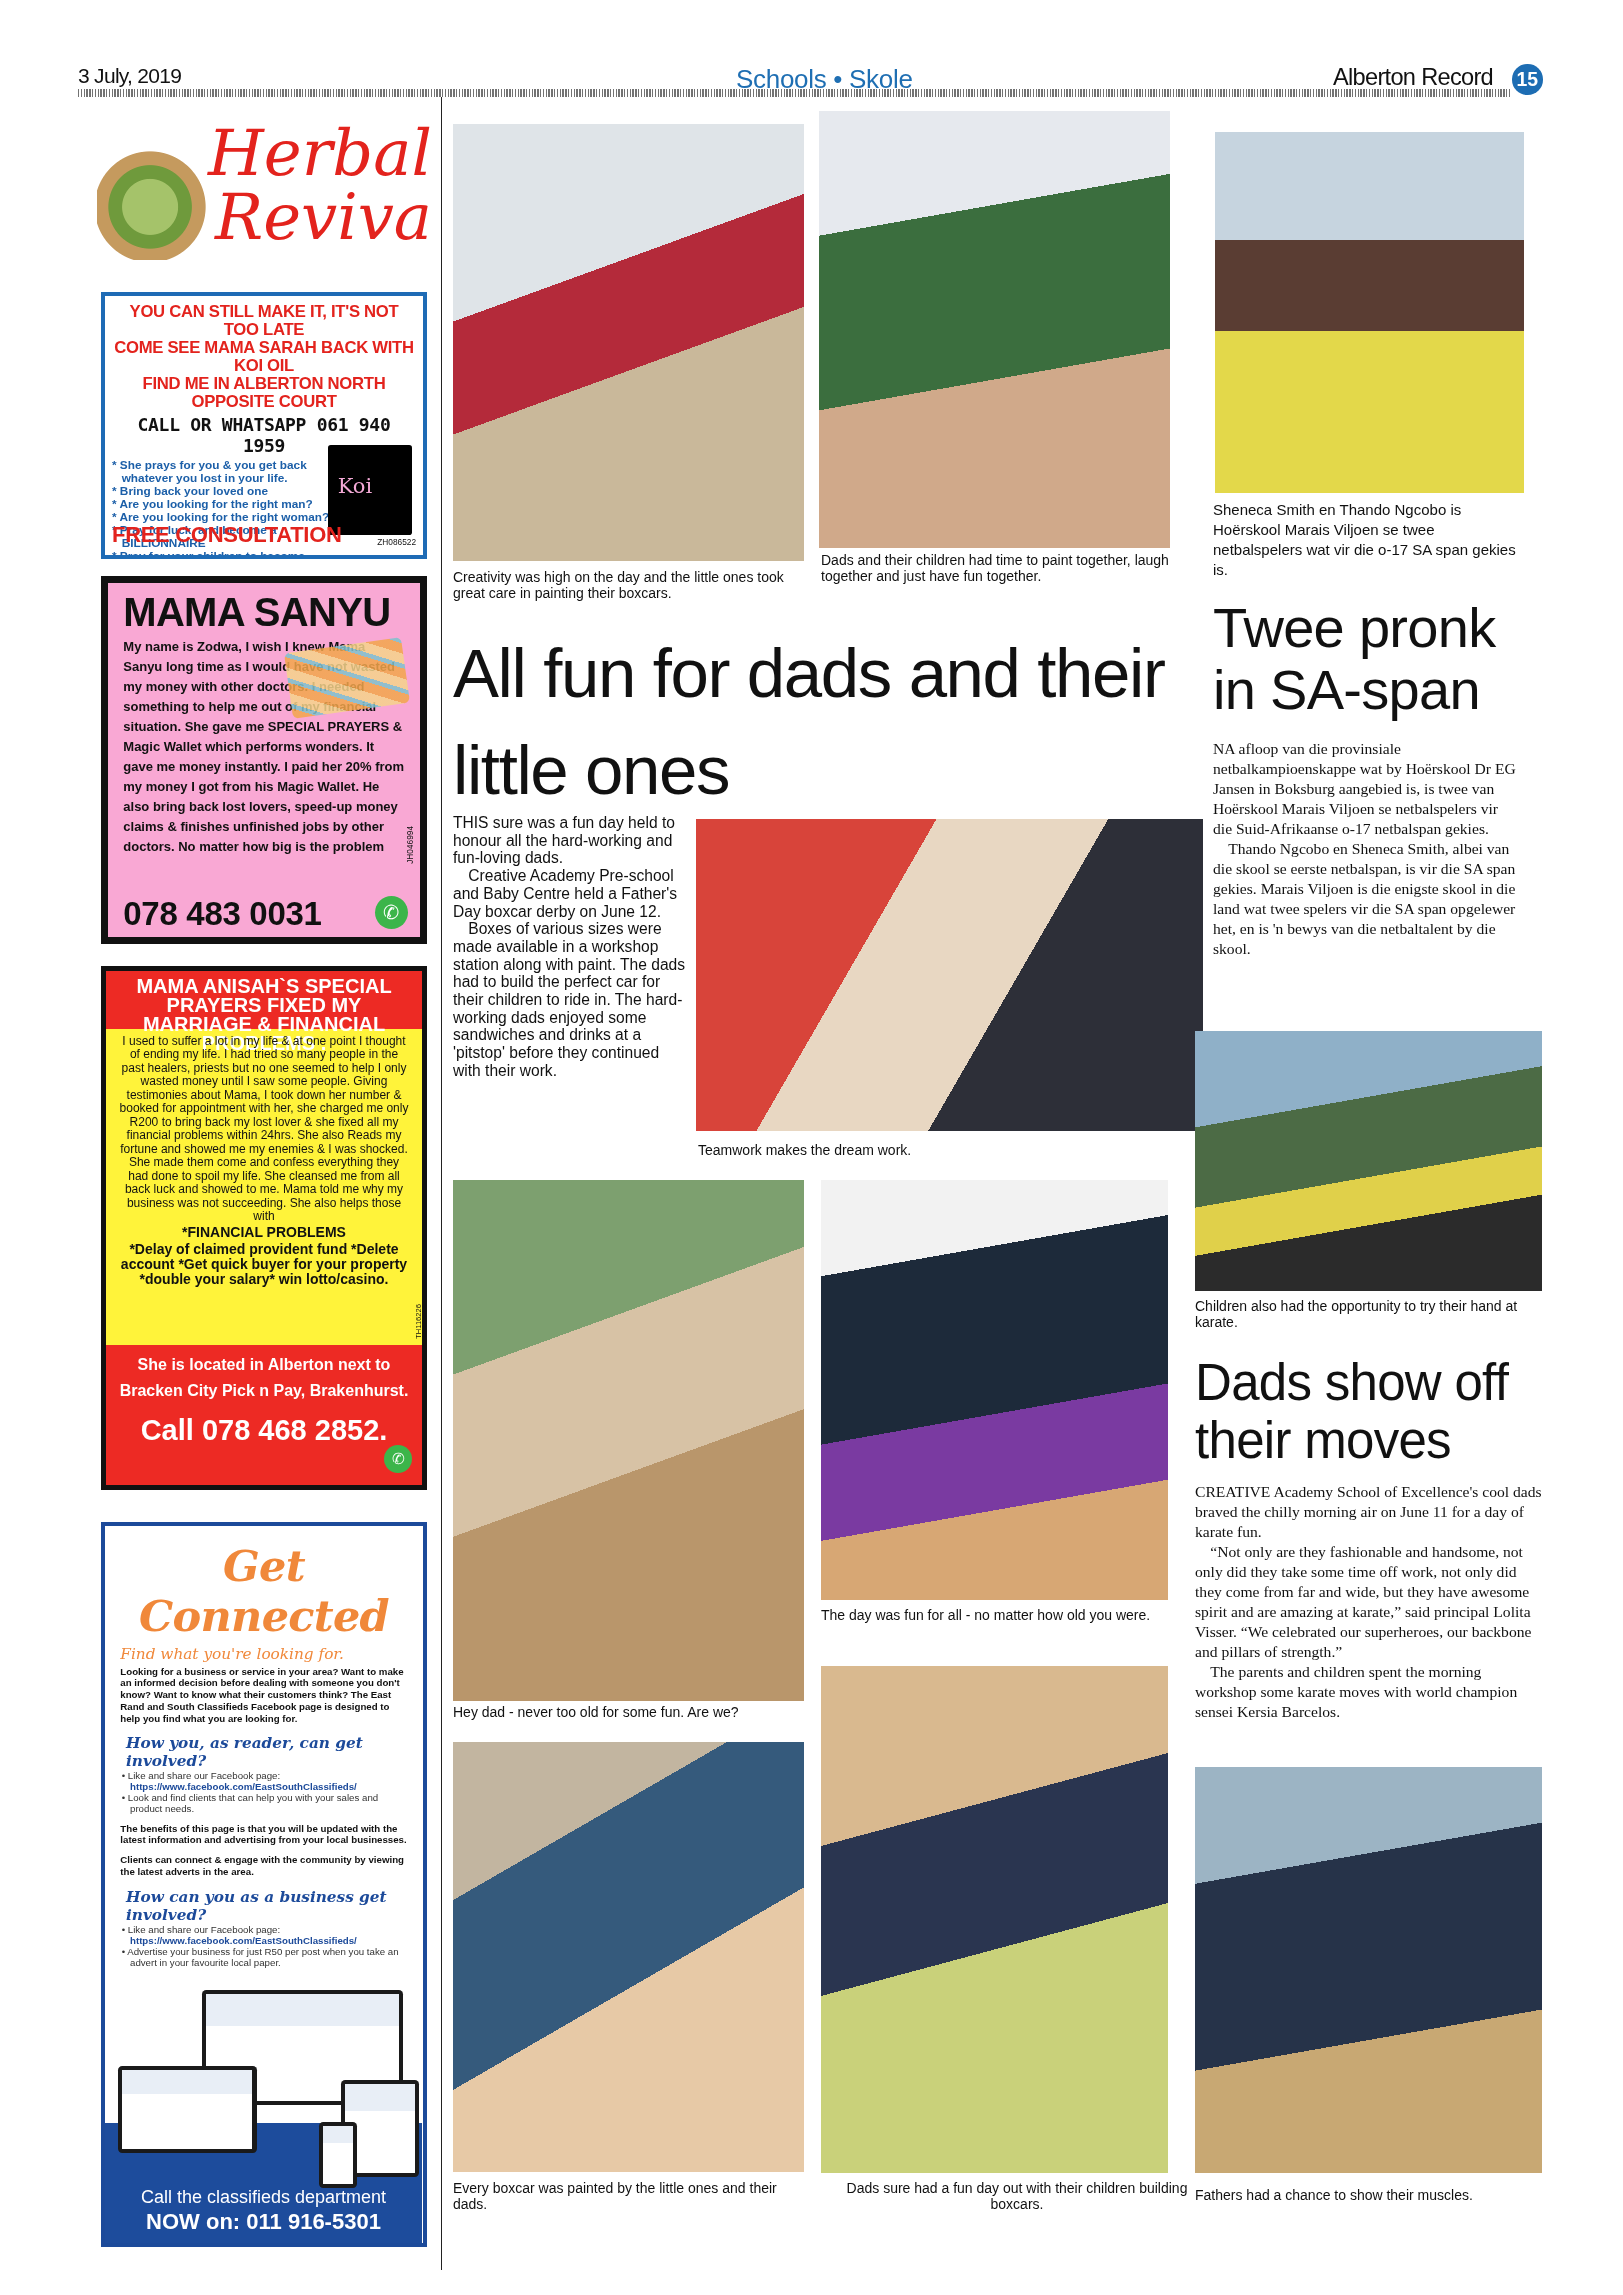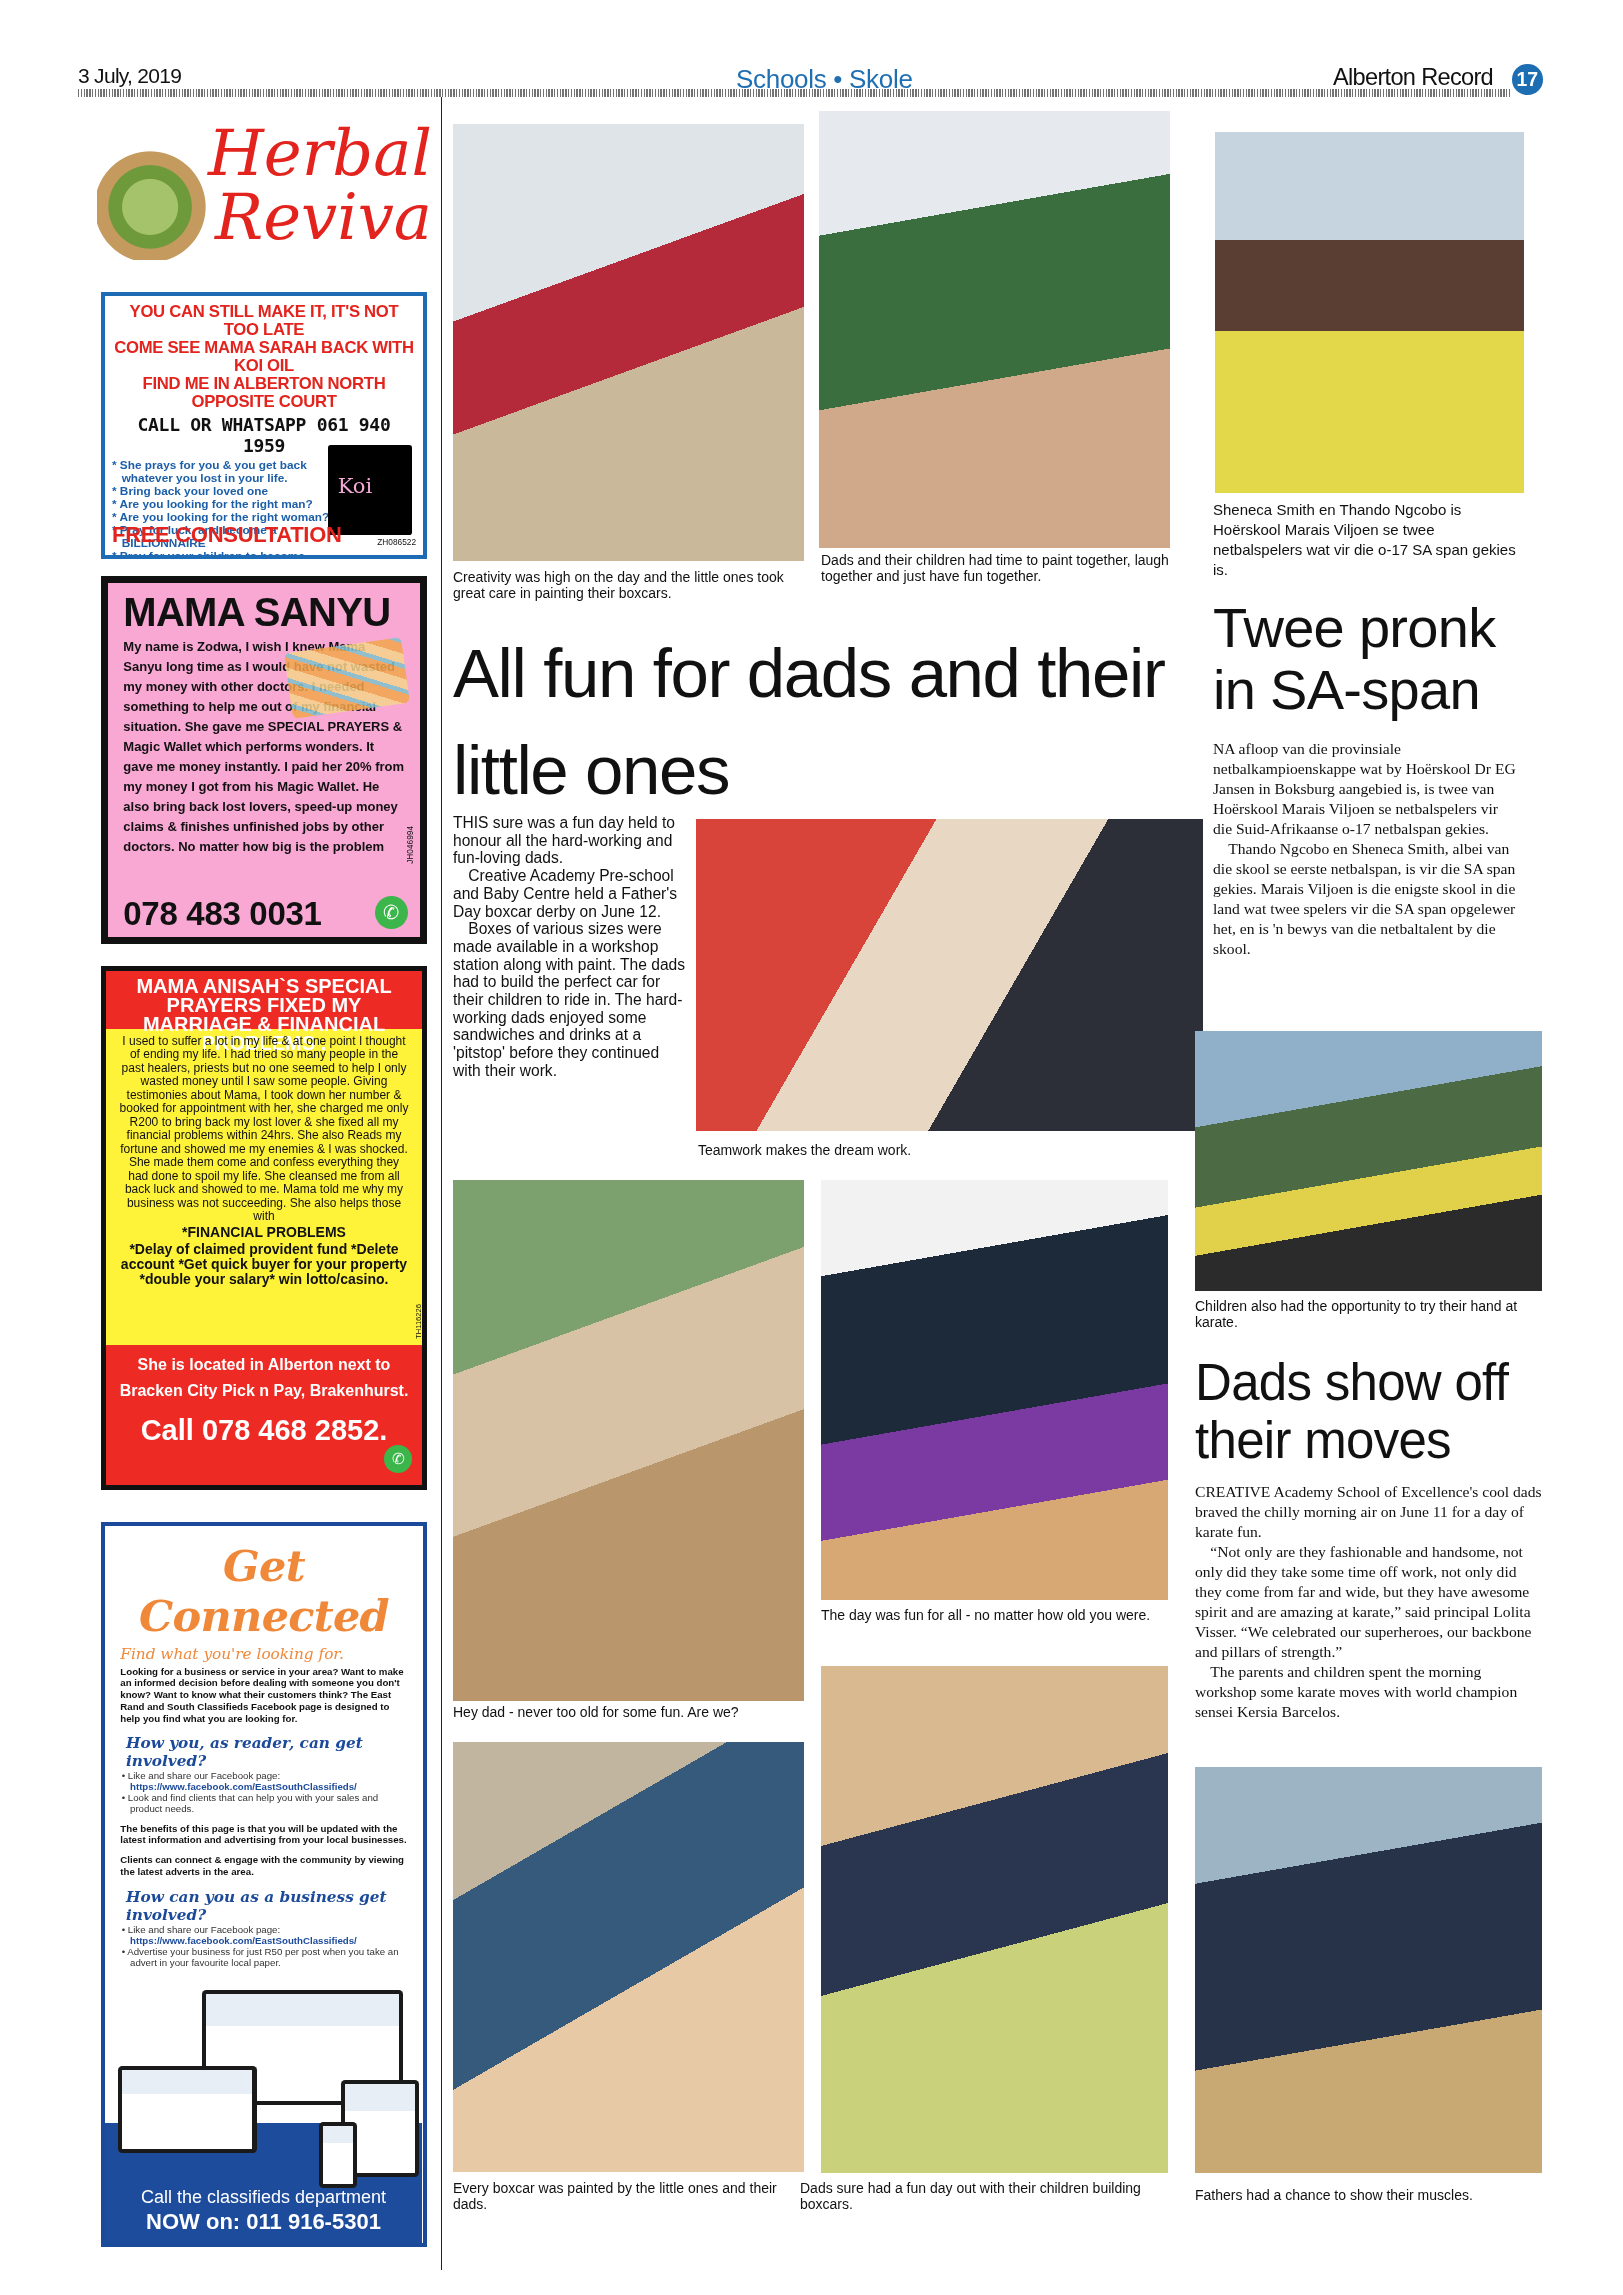--- a/index.html
+++ b/index.html
@@ -79,21 +79,21 @@
 
   .karate-head { left: 1195px; top: 1354px; font-size: 51px; line-height: 58px; letter-spacing: -0.7px; }
   .body-karate { left: 1195px; top: 1482px; width: 347px; font-family: "Liberation Serif", serif; font-size: 15.6px; line-height: 20px; }
 </style>
 </head>
 <body>
 
 <div class="abs hdr-date">3 July, 2019</div>
 <div class="abs hdr-section">Schools • Skole</div>
 <div class="abs hdr-paper">Alberton Record</div>
-<div class="abs hdr-page">17</div>
+<div class="abs hdr-page">15</div>
 <div class="abs hdr-rule"></div>
 <div class="abs col-div"></div>
 
 <div class="ad herbal-top">
   <div class="herbal-art"></div>
   <div class="herbal-title">
     <div>Herbal</div>
     <div style="padding-left:7px">Revival</div>
   </div>
 </div>
@@ -193,21 +193,21 @@
 <div class="photo" style="left:453px;top:1180px;width:351px;height:521px;background:linear-gradient(160deg,#7da06f 0 30%,#d7c2a5 30% 55%,#b9966b 55% 100%);"></div>
 <div class="caption" style="left:453px;top:1704px;">Hey dad - never too old for some fun. Are we?</div>
 
 <div class="photo" style="left:821px;top:1180px;width:347px;height:420px;background:linear-gradient(170deg,#f2f2f2 0 20%,#1d2a3a 20% 55%,#7a3aa1 55% 75%,#d7a774 75% 100%);"></div>
 <div class="caption" style="left:821px;top:1607px;width:354px;">The day was fun for all - no matter how old you were.</div>
 
 <div class="photo" style="left:453px;top:1742px;width:351px;height:430px;background:linear-gradient(150deg,#c2b5a0 0 25%,#355a7c 25% 55%,#e7c9a6 55% 100%);"></div>
 <div class="caption" style="left:453px;top:2180px;width:354px;">Every boxcar was painted by the little ones and their dads.</div>
 
 <div class="photo" style="left:821px;top:1666px;width:347px;height:507px;background:linear-gradient(165deg,#d9b98f 0 30%,#2a3550 30% 55%,#c9d17a 55% 100%);"></div>
-<div class="caption" style="left:800px;top:2180px;width:354px;">Dads sure had a fun day out with their children building boxcars.</div>
+<div class="caption" style="left:840px;top:2180px;width:354px;text-align:center;">Dads sure had a fun day out with their children building boxcars.</div>
 
 <div class="photo" style="left:1195px;top:1767px;width:347px;height:406px;background:linear-gradient(170deg,#9cb4c4 0 25%,#263349 25% 65%,#c8a873 65% 100%);"></div>
 <div class="caption" style="left:1195px;top:2187px;width:347px;">Fathers had a chance to show their muscles.</div>
 
 <div class="abs headline-main">All fun for dads and their little ones</div>
 <div class="abs body-main">
   <p>THIS sure was a fun day held to honour all the hard-working and fun-loving dads.</p>
   <p>Creative Academy Pre-school and Baby Centre held a Father's Day boxcar derby on June 12.</p>
   <p>Boxes of various sizes were made available in a workshop station along with paint. The dads had to build the perfect car for their children to ride in. The hard-working dads enjoyed some sandwiches and drinks at a 'pitstop' before they continued with their work.</p>
 </div>

